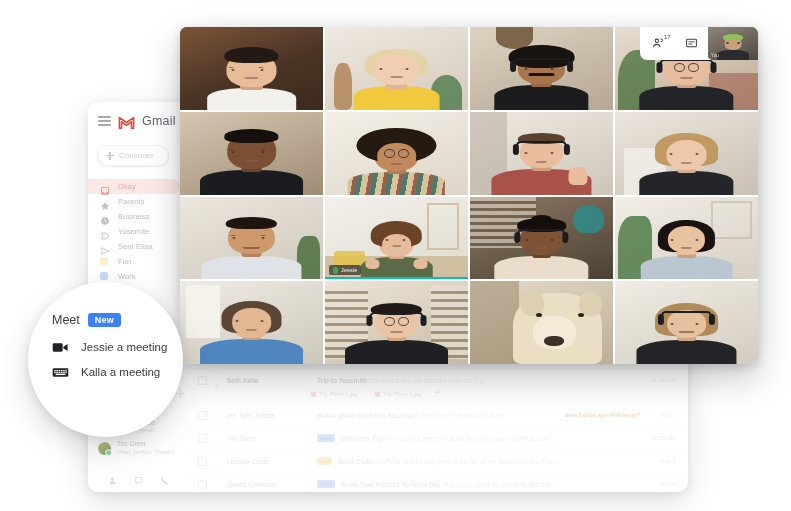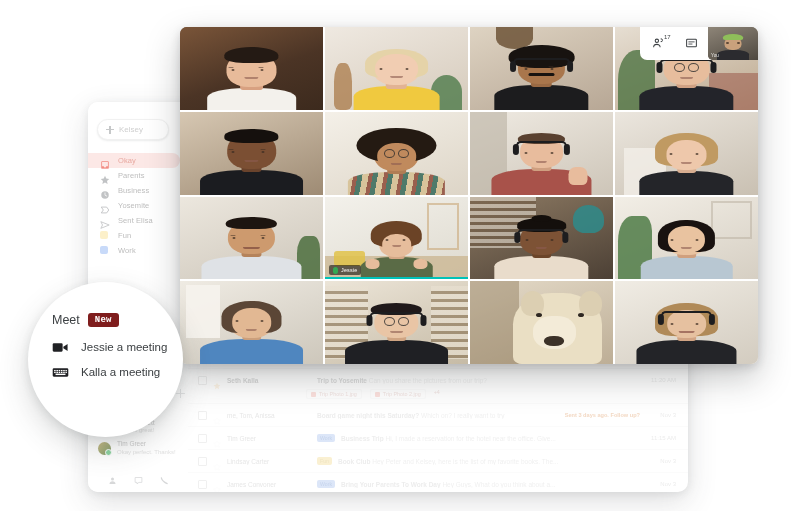--- a/index.html
+++ b/index.html
@@ -145,39 +145,52 @@
   .meet-card{
     position:absolute;left:28px;top:282px;width:155px;height:155px;border-radius:50%;
     background:#ffffff;
     box-shadow:0 12px 30px rgba(60,64,67,.20), 0 3px 10px rgba(60,64,67,.12);
     z-index:9;
   }
   .mc-inner{position:absolute;left:24px;top:31px;}
   .mc-title-row{display:flex;align-items:center;gap:8px;margin-bottom:13px;}
   .mc-title{font-size:12.5px;color:#3c4043;}
   .mc-new{
-    background:#7f1d1d;color:#fff;font-size:9px;font-weight:bold;
-    border-radius:3px;padding:2px 7px;letter-spacing:.2px;font-family:Liberation Mono, monospace;
+    background:#3b82f6;color:#fff;font-size:9px;font-weight:bold;
+    border-radius:3px;padding:2px 7px;letter-spacing:.2px;
   }
   .mc-item{display:flex;align-items:center;gap:12px;margin-bottom:12px;}
   .mc-ic{width:17px;height:13px;flex:0 0 17px;}
   .mc-lbl{font-size:11.5px;color:#3c4043;white-space:nowrap;}
 </style>
 </head>
 <body>
 
 <div id="stage">
 
   <div class="gmail-window">
 
     <div class="gmail-sidebar">
+      <div class="gm-header">
+        <span class="gm-burger">
+            <i></i>
+            <i></i>
+            <i></i>
+          </span>
+        <span class="gm-logo">
+          <svg viewBox="0 0 24 18" width="17" height="13">
+            <path d="M2 17h3V8l7 5 7-5v9h3V2l-10 7L2 2z" fill="none" stroke="#ea4335" stroke-width="2.2" stroke-linejoin="round"></path>
+          </svg>
+        </span>
+        <span class="gm-word">Gmail</span>
+      </div>
 
       <div class="gm-compose">
         <span class="gm-plus"></span>
-        <span class="gm-compose-label">Kelsey</span>
+        <span class="gm-compose-label">Convoner</span>
       </div>
 
       <div class="gm-navlist">
         <div class="gm-nav active">
           <span class="ic">
             <svg viewBox="0 0 24 24" width="10" height="10">
                 <path d="M19 3H5a2 2 0 00-2 2v14a2 2 0 002 2h14a2 2 0 002-2V5a2 2 0 00-2-2zm0 12h-4a3 3 0 01-6 0H5V5h14z" fill="#ea4335"></path>
               </svg>
           </span>
           <span class="lbl">Okay</span>

